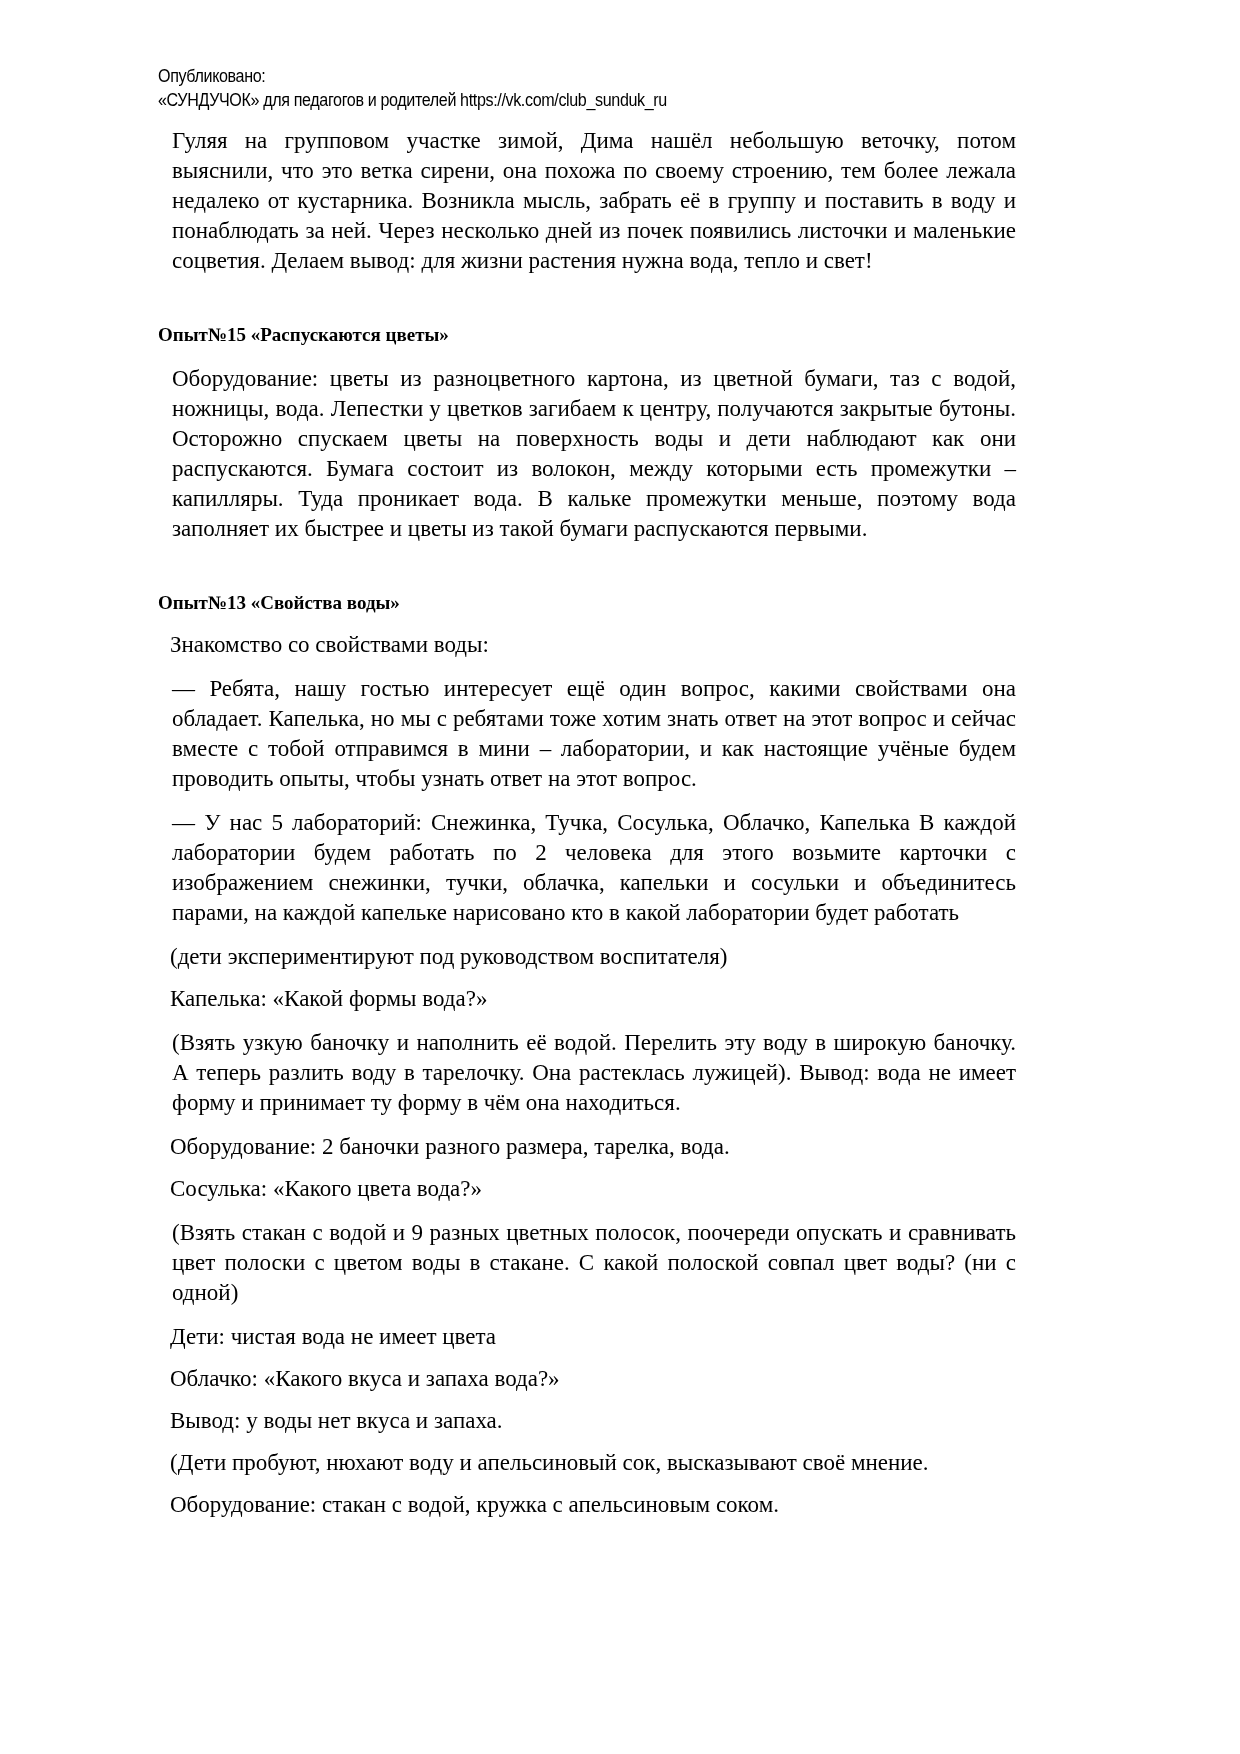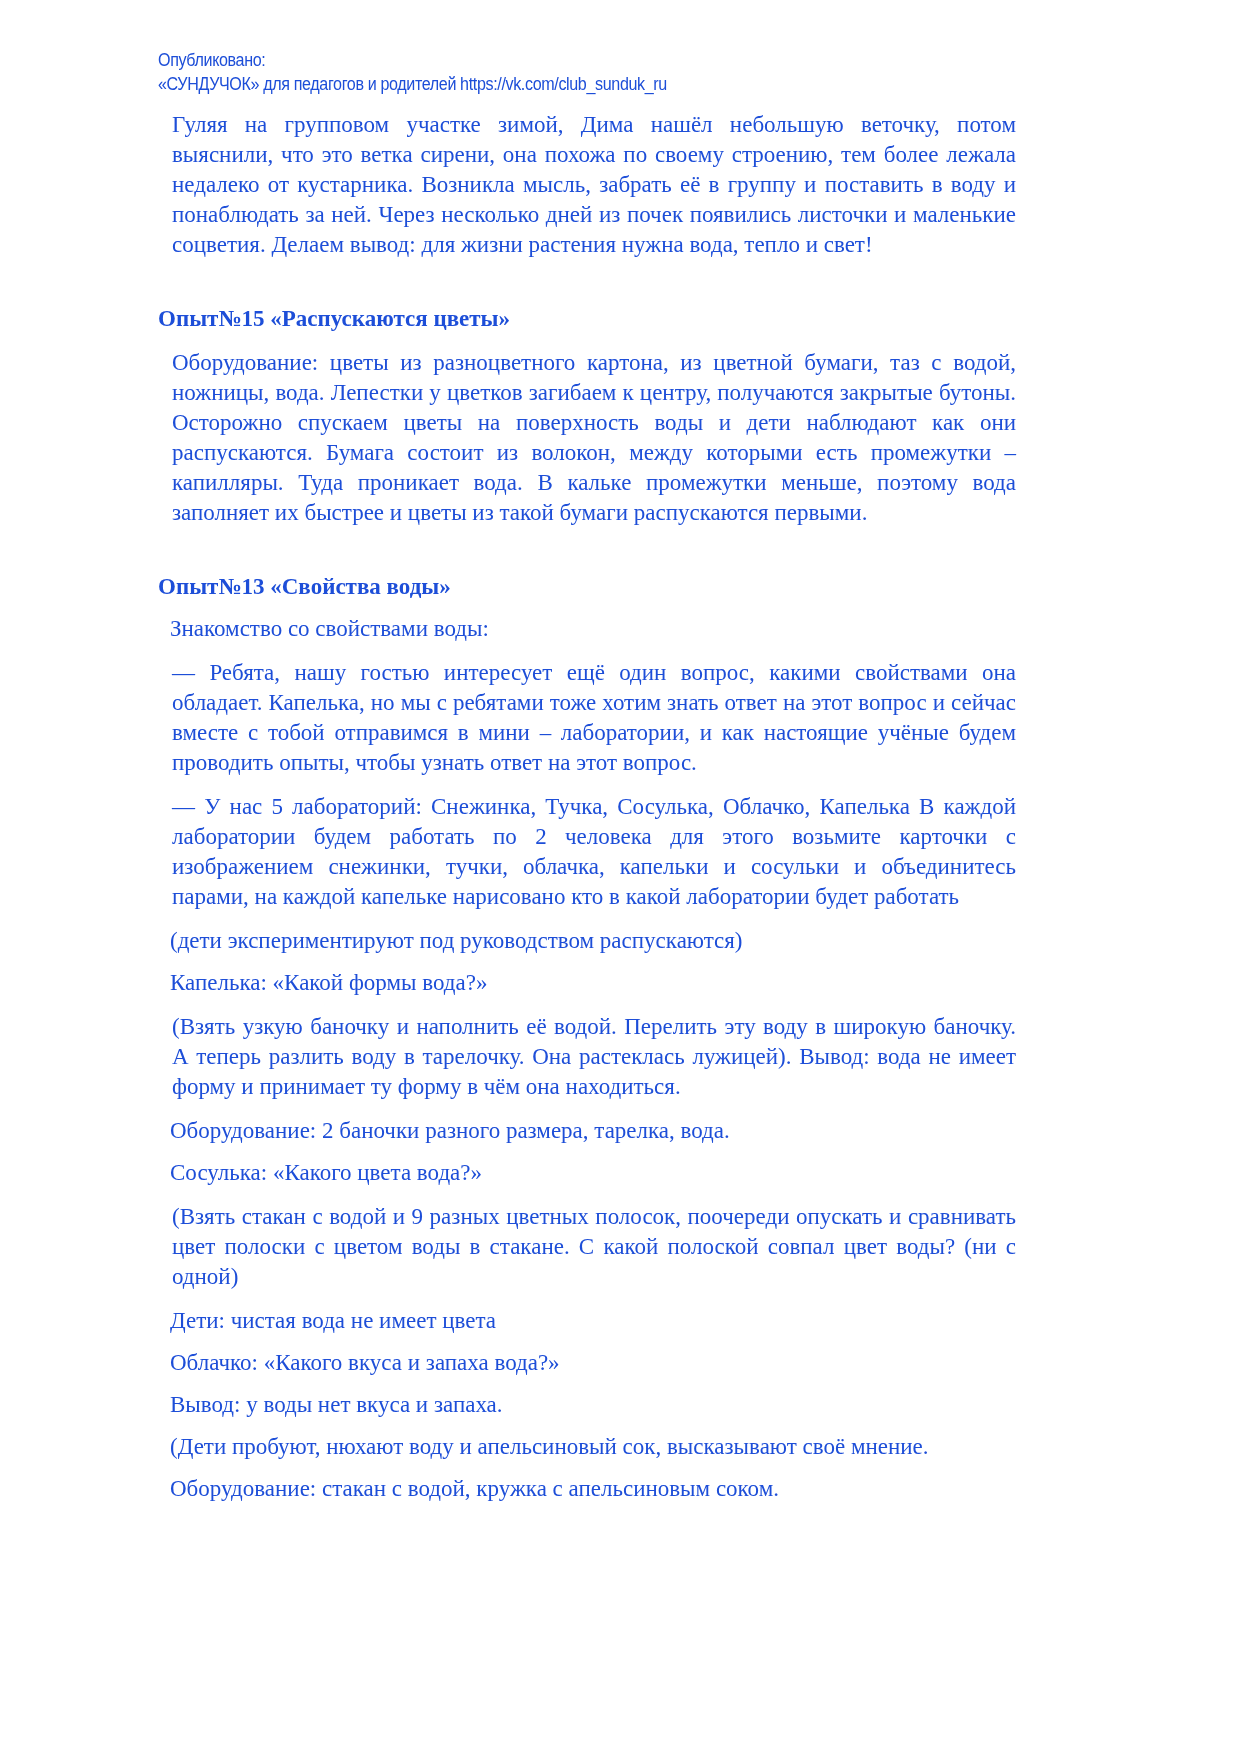--- a/index.html
+++ b/index.html
@@ -1,22 +1,22 @@
 <!DOCTYPE html>
 <html><head>
   <meta charset="utf-8">
   <style>
     html, body { margin: 0; padding: 0; background: #ffffff; }
     body { width: 1240px; height: 1754px; position: relative; overflow: hidden; }
     .page {
       position: absolute;
       left: 158px;
-      top: 48px;
+      top: 64px;
       width: 872px;
-      color: #1d4ed8;
+      color: #000000;
     }
     .header-line {
       font-family: "Liberation Sans", "DejaVu Sans", sans-serif;
       font-size: 17.5px;
       line-height: 24px;
       letter-spacing: -0.4px;
       transform: scaleX(0.92);
       transform-origin: left center;
       white-space: nowrap;
     }
@@ -30,21 +30,21 @@
     .line {
       font-family: "Liberation Serif", "DejaVu Serif", serif;
       font-size: 23px;
       line-height: 30px;
       margin: 12px;
       white-space: nowrap;
     }
     .heading {
       font-family: "Liberation Serif", "DejaVu Serif", serif;
       font-weight: bold;
-      font-size: 23px;
+      font-size: 19px;
       line-height: 30px;
       margin: 0;
     }
     .gap { height: 30px; }
   </style>
 </head>
 <body>
 
 <div class="page">
 
@@ -57,21 +57,21 @@
 
   <h2 class="heading">Опыт№15 «Распускаются цветы»</h2>
   <p class="para">Оборудование: цветы из разноцветного картона, из цветной бумаги, таз с водой, ножницы, вода. Лепестки у цветков загибаем к центру, получаются закрытые бутоны. Осторожно спускаем цветы на поверхность воды и дети наблюдают как они распускаются. Бумага состоит из волокон, между которыми есть промежутки – капилляры. Туда проникает вода. В кальке промежутки меньше, поэтому вода заполняет их быстрее и цветы из такой бумаги распускаются первыми.</p>
 
   <div class="gap"></div>
 
   <h2 class="heading">Опыт№13 «Свойства воды»</h2>
   <p class="line">Знакомство со свойствами воды:</p>
   <p class="para">— Ребята, нашу гостью интересует ещё один вопрос, какими свойствами она обладает. Капелька, но мы с ребятами тоже хотим знать ответ на этот вопрос и сейчас вместе с тобой отправимся в мини – лаборатории, и как настоящие учёные будем проводить опыты, чтобы узнать ответ на этот вопрос.</p>
   <p class="para">— У нас 5 лабораторий: Снежинка, Тучка, Сосулька, Облачко, Капелька В каждой лаборатории будем работать по 2 человека для этого возьмите карточки с изображением снежинки, тучки, облачка, капельки и сосульки и объединитесь парами, на каждой капельке нарисовано кто в какой лаборатории будет работать</p>
-  <p class="line">(дети экспериментируют под руководством распускаются)</p>
+  <p class="line">(дети экспериментируют под руководством воспитателя)</p>
 
   <p class="line">Капелька: «Какой формы вода?»</p>
   <p class="para">(Взять узкую баночку и наполнить её водой. Перелить эту воду в широкую баночку. А теперь разлить воду в тарелочку. Она растеклась лужицей). Вывод: вода не имеет форму и принимает ту форму в чём она находиться.</p>
   <p class="line">Оборудование: 2 баночки разного размера, тарелка, вода.</p>
 
   <p class="line">Сосулька: «Какого цвета вода?»</p>
   <p class="para">(Взять стакан с водой и 9 разных цветных полосок, поочереди опускать и сравнивать цвет полоски с цветом воды в стакане. С какой полоской совпал цвет воды? (ни с одной)</p>
   <p class="line">Дети: чистая вода не имеет цвета</p>
 
   <p class="line">Облачко: «Какого вкуса и запаха вода?»</p>

